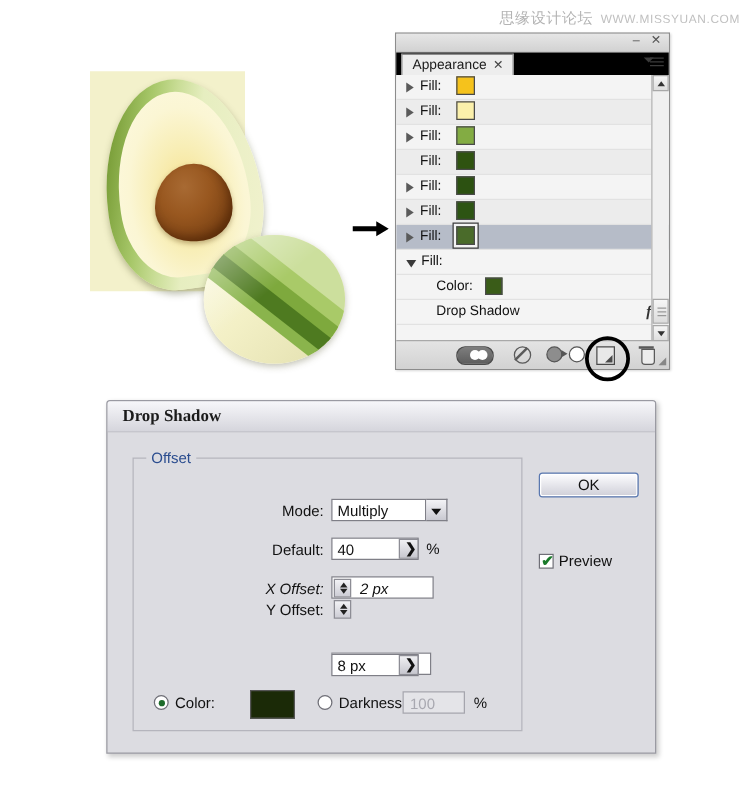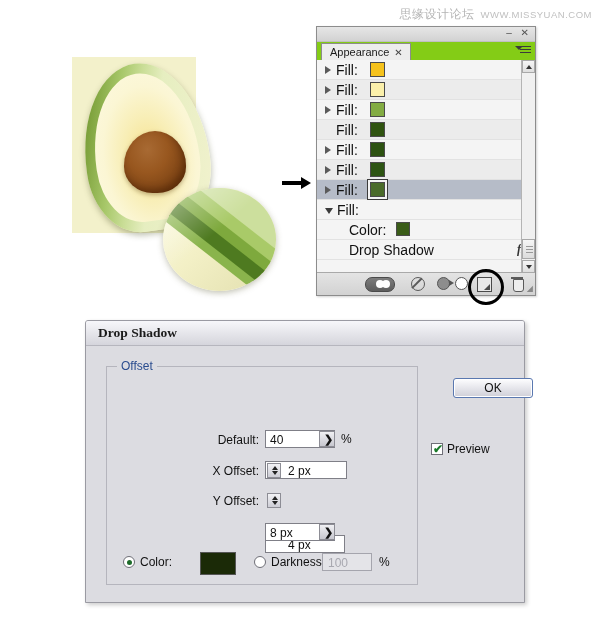--- a/index.html
+++ b/index.html
@@ -82,21 +82,21 @@
   #panel-titlebar{
     position:relative;height:14px;
     background:linear-gradient(#e6e6e6,#d2d2d2);
     border-bottom:1px solid #c0c0c0;
   }
   #panel-titlebar .winbtns{
     position:absolute;right:3px;top:0px;font-size:10px;color:#555;letter-spacing:3px;
     line-height:12px;
   }
   #panel-tabrow{
-    position:relative;height:18px;background:#84cc16;
+    position:relative;height:18px;background:#000000;
     border-bottom:1px solid #8c8c8c;
   }
   #tab-appearance{
     position:absolute;left:4px;top:1px;height:17px;line-height:17px;
     padding:0 7px 0 8px;background:#ededed;
     border:1px solid #8c8c8c;border-bottom:none;
     font-size:11px;color:#1a1a1a;white-space:nowrap;
   }
   #tab-appearance .x{margin-left:5px;color:#444;font-size:10px;}
   #panel-menu-icon{
@@ -124,21 +124,21 @@
     display:inline-block;width:0;height:0;vertical-align:middle;
     border-top:4px solid transparent;border-bottom:4px solid transparent;
     border-left:6px solid #5a5a5a;margin-right:5px;
   }
   .row .tri.down{
     border-left:4px solid transparent;border-right:4px solid transparent;
     border-top:6px solid #3a3a3a;border-bottom:none;margin-right:4px;
     position:relative;top:1px;
   }
   .row .tri.blank{border:none;width:6px;margin-right:5px;}
-  .row .lbl{font-size:14px;color:#111;vertical-align:middle;}
+  .row .lbl{font-size:11px;color:#111;vertical-align:middle;}
   .row .sw{
     display:inline-block;width:13px;height:13px;vertical-align:middle;
     border:1px solid #4a4a4a;margin-left:12px;position:relative;top:-1px;
   }
   .row .sw.framed{box-shadow:0 0 0 2px #f4f4f4, 0 0 0 3px #3c3c3c;}
   .row.indent2{padding-left:32px;}
   .row .fx{
     position:absolute;right:8px;top:0;font-style:italic;font-family:"Liberation Serif",serif;
     font-size:12px;color:#333;font-weight:bold;
   }
@@ -276,21 +276,20 @@
   #darkness-unit{position:absolute;left:256px;top:3px;font-size:12px;color:#111;}
 
   
   .dlgbtn{
     position:absolute;left:345px;width:80px;height:20px;
     background:linear-gradient(#fdfdff,#cfcfd8);
     border:1px solid #5a78b0;border-radius:3px;
     text-align:center;line-height:19px;font-size:12px;color:#111;
     box-shadow:inset 0 0 0 1px #ffffff;
     box-sizing:border-box;
-    margin-left:22px;
   }
   #btn-ok{top:32px;}
   #btn-cancel{top:62px;}
   #preview-wrap{position:absolute;left:345px;top:96px;font-size:12px;color:#111;}
   #preview-check{
     display:inline-block;width:12px;height:12px;background:#fff;border:1px solid #6f6f77;
     position:relative;vertical-align:-2px;margin-right:4px;box-sizing:border-box;
   }
   #preview-check .tick{
     position:absolute;left:1px;top:-1px;color:#1a7a2a;font-size:12px;line-height:12px;font-weight:bold;
@@ -392,40 +391,47 @@
   </div>
 </div>
 
 <div id="dialog">
   <div id="dialog-titlebar">Drop Shadow</div>
   <div id="dialog-body">
 
     <div id="options-group">
       <span id="options-legend">Offset</span>
 
+      <div class="fieldrow" style="top:32px;">
+        <span class="lblbox">Mode:</span>
+        <span class="txtinput" style="width:76px;">Multiply</span>
+        <span class="combo-arrow" style="left:234px;">
+            <span class="cv"></span>
+          </span>
+      </div>
 
       <div class="fieldrow" style="top:63px;">
         <span class="lblbox">Default:</span>
         <span class="txtinput" style="width:70px;">40</span>
         <span class="arrowbtn" style="left:212px;">
             <span class="gt">❯</span>
           </span>
         <span class="unit" style="left:234px;">%</span>
       </div>
 
-      <div class="fieldrow" style="top:94px;">
+      <div class="fieldrow" style="top:94px;font-style:italic;">
         <span class="lblbox">X Offset:</span>
         <span class="txtinput" style="width:82px;padding-left:22px;">2 px</span>
         <span class="spinner">
             <span class="su"></span>
             <span class="sd"></span>
           </span>
       </div>
 
-      <div class="fieldrow" style="top:124px;">
+      <div class="fieldrow" style="top:111px;">
         <span class="lblbox">Y Offset:</span>
         <span class="txtinput" style="width:80px;padding-left:22px;margin-top:44px;">4 px</span>
         <span class="spinner">
             <span class="su"></span>
             <span class="sd"></span>
           </span>
       </div>
 
       <div class="fieldrow" style="top:156px;">
         <span class="txtinput" style="width:70px;">8 px</span>

